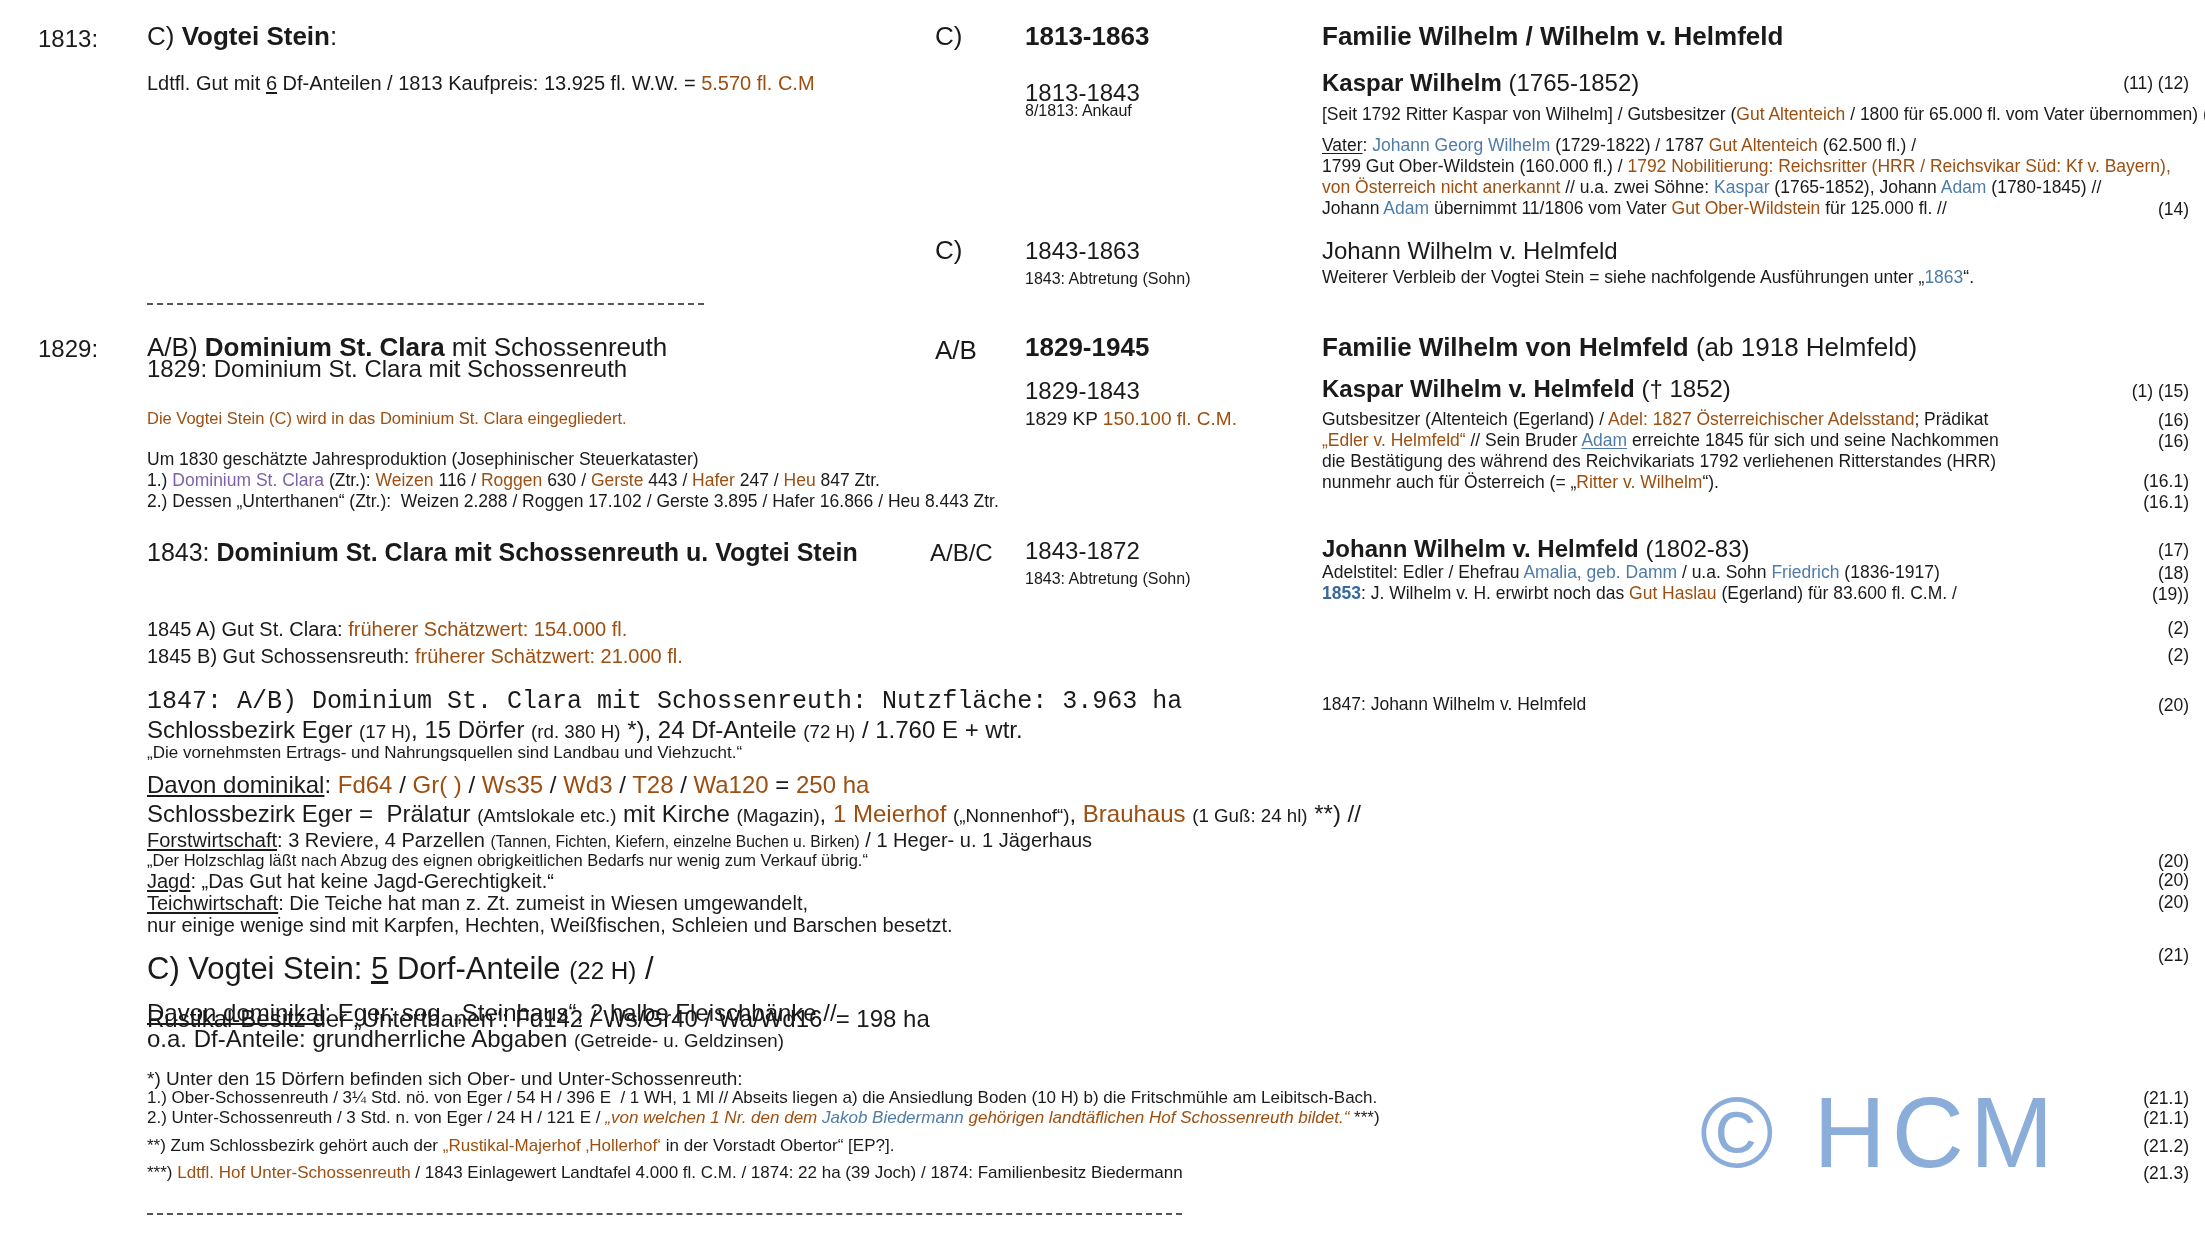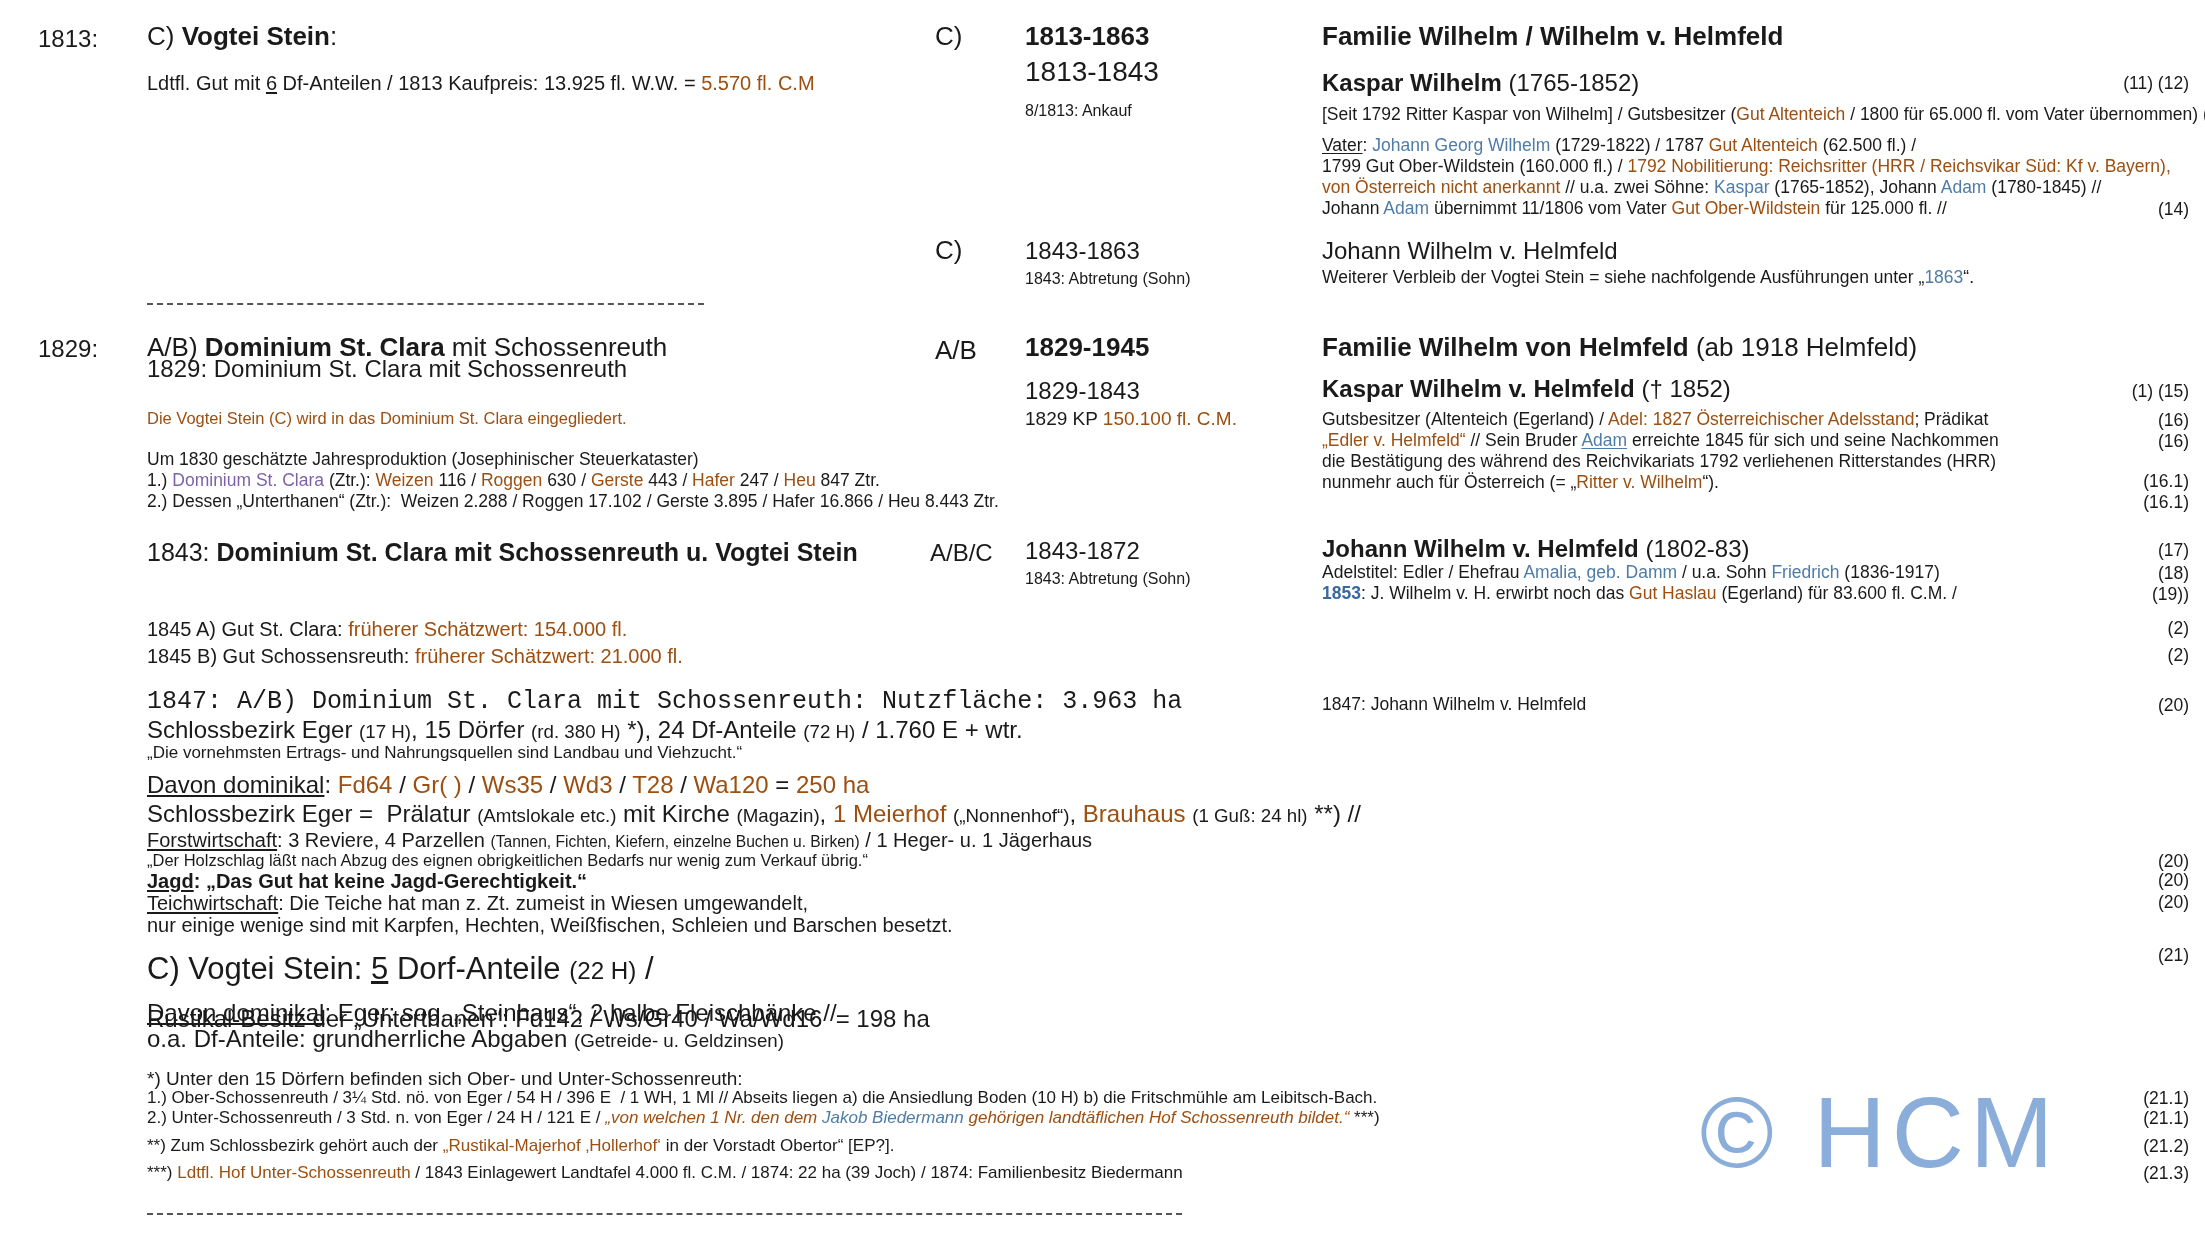--- a/index.html
+++ b/index.html
@@ -24,21 +24,21 @@
 <body>
 
 <main id="page" style="width: 2205px; height: 1233px; background: rgb(255, 255, 255);">
   <div id="lines-root">
       <div class="ln" style="left: 38px; top: 26px; font-size: 24px;"><span>1813:</span></div>
       <div class="ln" style="left: 147px; top: 22px; font-size: 26px;"><span>C) </span><span class="s-b">Vogtei Stein</span><span>:</span></div>
       <div class="ln" style="left: 935px; top: 22px; font-size: 26px;"><span>C)</span></div>
       <div class="ln" style="left: 1025px; top: 22px; font-size: 26px;"><span class="s-b">1813-1863</span></div>
       <div class="ln" style="left: 1322px; top: 22px; font-size: 26px;"><span class="s-b">Familie Wilhelm / Wilhelm v. Helmfeld</span></div>
       <div class="ln" style="left: 147px; top: 72px; font-size: 20px;"><span>Ldtfl. Gut mit </span><span class="s-u">6</span><span> Df-Anteilen / 1813 Kaufpreis: 13.925 fl. W.W. = </span><span class="s-br">5.570 fl. C.M</span></div>
-      <div class="ln" style="left: 1025px; top: 56px; font-size: 28px; text-align: center;"><span>1813-1843</span></div>
+      <div class="ln" style="left: 1025px; top: 80px; font-size: 24px; text-align: center;"><span>1813-1843</span></div>
       <div class="ln" style="left: 1322px; top: 70px; font-size: 24px;"><span class="s-b">Kaspar Wilhelm</span><span> (1765-1852)</span></div>
       <div class="ln" style="left: 1025px; top: 102px; font-size: 16px;"><span>8/1813: Ankauf</span></div>
       <div class="ln" style="left: 1322px; top: 105px; font-size: 17.5px;"><span>[Seit 1792 Ritter Kaspar von Wilhelm] / Gutsbesitzer (</span><span class="s-br">Gut Altenteich</span><span> / 1800 für 65.000 fl. vom Vater übernommen) (13)</span></div>
       <div class="ln" style="left: 1322px; top: 136px; font-size: 17.5px;"><span class="s-u">Vater</span><span>: </span><span class="s-bl">Johann Georg Wilhelm</span><span> (1729-1822) / 1787 </span><span class="s-br">Gut Altenteich</span><span> (62.500 fl.) /</span></div>
       <div class="ln" style="left: 1322px; top: 157px; font-size: 17.5px;"><span>1799 Gut Ober-Wildstein (160.000 fl.) / </span><span class="s-br">1792 Nobilitierung: Reichsritter (HRR / Reichsvikar Süd: Kf v. Bayern),</span></div>
       <div class="ln" style="left: 1322px; top: 178px; font-size: 17.5px;"><span class="s-br">von Österreich nicht anerkannt</span><span> // u.a. zwei Söhne: </span><span class="s-bl">Kaspar</span><span> (1765-1852), Johann </span><span class="s-bl">Adam</span><span> (1780-1845) //</span></div>
       <div class="ln" style="left: 1322px; top: 199px; font-size: 17.5px;"><span>Johann </span><span class="s-bl">Adam</span><span> übernimmt 11/1806 vom Vater </span><span class="s-br">Gut Ober-Wildstein</span><span> für 125.000 fl. //</span></div>
       <div class="ln" style="left: 935px; top: 236px; font-size: 26px;"><span>C)</span></div>
       <div class="ln" style="left: 1025px; top: 238px; font-size: 24px;"><span>1843-1863</span></div>
       <div class="ln" style="left: 1322px; top: 238px; font-size: 24px;"><span>Johann Wilhelm v. Helmfeld</span></div>
@@ -71,21 +71,21 @@
       <div class="ln" style="left: 147px; top: 618px; font-size: 20px;"><span>1845 A) Gut St. Clara: </span><span class="s-br">früherer Schätzwert: 154.000 fl.</span></div>
       <div class="ln" style="left: 147px; top: 645px; font-size: 20px;"><span>1845 B) Gut Schossensreuth: </span><span class="s-br">früherer Schätzwert: 21.000 fl.</span></div>
       <div class="ln" style="left: 147px; top: 688px; font-size: 25px; font-family: Liberation Mono, monospace;"><span>1847: A/B) Dominium St. Clara mit Schossenreuth: Nutzfläche: 3.963 ha</span></div>
       <div class="ln" style="left: 1322px; top: 695px; font-size: 17.5px;"><span>1847: Johann Wilhelm v. Helmfeld</span></div>
       <div class="ln" style="left: 147px; top: 717px; font-size: 24px;"><span>Schlossbezirk Eger </span><span class="s-sm">(17 H)</span><span>, 15 Dörfer </span><span class="s-sm">(rd. 380 H)</span><span> *), 24 Df-Anteile </span><span class="s-sm">(72 H)</span><span> / 1.760 E + wtr.</span></div>
       <div class="ln" style="left: 147px; top: 743px; font-size: 17px;"><span>„Die vornehmsten Ertrags- und Nahrungsquellen sind Landbau und Viehzucht.“</span></div>
       <div class="ln" style="left: 147px; top: 772px; font-size: 24px;"><span class="s-u">Davon dominikal</span><span>: </span><span class="s-br">Fd64</span><span> / </span><span class="s-br">Gr( )</span><span> / </span><span class="s-br">Ws35</span><span> / </span><span class="s-br">Wd3</span><span> / </span><span class="s-br">T28</span><span> / </span><span class="s-br">Wa120</span><span> = </span><span class="s-br">250 ha</span></div>
       <div class="ln" style="left: 147px; top: 801px; font-size: 24px;"><span>Schlossbezirk Eger =  Prälatur </span><span class="s-sm">(Amtslokale etc.)</span><span> mit Kirche </span><span class="s-sm">(Magazin)</span><span>, </span><span class="s-br">1 Meierhof</span><span> </span><span class="s-sm">(„Nonnenhof“)</span><span>, </span><span class="s-br">Brauhaus</span><span> </span><span class="s-sm">(1 Guß: 24 hl)</span><span> **) //</span></div>
       <div class="ln" style="left: 147px; top: 829px; font-size: 20px;"><span class="s-u">Forstwirtschaft</span><span>: 3 Reviere, 4 Parzellen </span><span class="s-sm">(Tannen, Fichten, Kiefern, einzelne Buchen u. Birken)</span><span> / 1 Heger- u. 1 Jägerhaus</span></div>
       <div class="ln" style="left: 147px; top: 851px; font-size: 16.5px;"><span>„Der Holzschlag läßt nach Abzug des eignen obrigkeitlichen Bedarfs nur wenig zum Verkauf übrig.“</span></div>
-      <div class="ln" style="left: 147px; top: 870px; font-size: 20px; font-weight: bold;"><span class="s-u">Jagd</span><span>: „Das Gut hat keine Jagd-Gerechtigkeit.“</span></div>
+      <div class="ln" style="left: 147px; top: 870px; font-size: 20px;"><span class="s-u">Jagd</span><span>: „Das Gut hat keine Jagd-Gerechtigkeit.“</span></div>
       <div class="ln" style="left: 147px; top: 892px; font-size: 20px;"><span class="s-u">Teichwirtschaft</span><span>: Die Teiche hat man z. Zt. zumeist in Wiesen umgewandelt,</span></div>
       <div class="ln" style="left: 147px; top: 914px; font-size: 20px;"><span>nur einige wenige sind mit Karpfen, Hechten, Weißfischen, Schleien und Barschen besetzt.</span></div>
       <div class="ln" style="left: 147px; top: 952px; font-size: 31px;"><span>C) Vogtei Stein: </span><span class="s-u">5</span><span> Dorf-Anteile </span><span class="s-sm">(22 H)</span><span> /</span></div>
       <div class="ln" style="left: 147px; top: 1006px; font-size: 24px;"><span>Rustikal-Besitz der „Unterthanen“: Fd142 / Ws/Gr40 / Wa/Wd16  = 198 ha</span></div>
       <div class="ln" style="left: 147px; top: 1000px; font-size: 24px;"><span class="s-u">Davon dominikal</span><span>: Eger: sog. „Steinhaus“, 2 halbe Fleischbänke //</span></div>
       <div class="ln" style="left: 147px; top: 1026px; font-size: 24px;"><span>o.a. Df-Anteile: grundherrliche Abgaben </span><span class="s-sm">(Getreide- u. Geldzinsen)</span></div>
       <div class="ln" style="left: 147px; top: 1068px; font-size: 19px;"><span>*) Unter den 15 Dörfern befinden sich Ober- und Unter-Schossenreuth:</span></div>
       <div class="ln" style="left: 147px; top: 1088px; font-size: 17px;"><span>1.) Ober-Schossenreuth / 3¼ Std. nö. von Eger / 54 H / 396 E  / 1 WH, 1 Ml // Abseits liegen a) die Ansiedlung Boden (10 H) b) die Fritschmühle am Leibitsch-Bach.</span></div>
       <div class="ln" style="left: 147px; top: 1108px; font-size: 17px;"><span>2.) Unter-Schossenreuth / 3 Std. n. von Eger / 24 H / 121 E / </span><span class="s-bri">„von welchen 1 Nr. den dem </span><span class="s-bli">Jakob Biedermann</span><span class="s-bri"> gehörigen landtäflichen Hof Schossenreuth bildet.“</span><span> ***)</span></div>
       <div class="ln" style="left: 147px; top: 1136px; font-size: 17px;"><span>**) Zum Schlossbezirk gehört auch der </span><span class="s-br">„Rustikal-Majerhof ‚Hollerhof‘</span><span> in der Vorstadt Obertor“ [EP?].</span></div>

